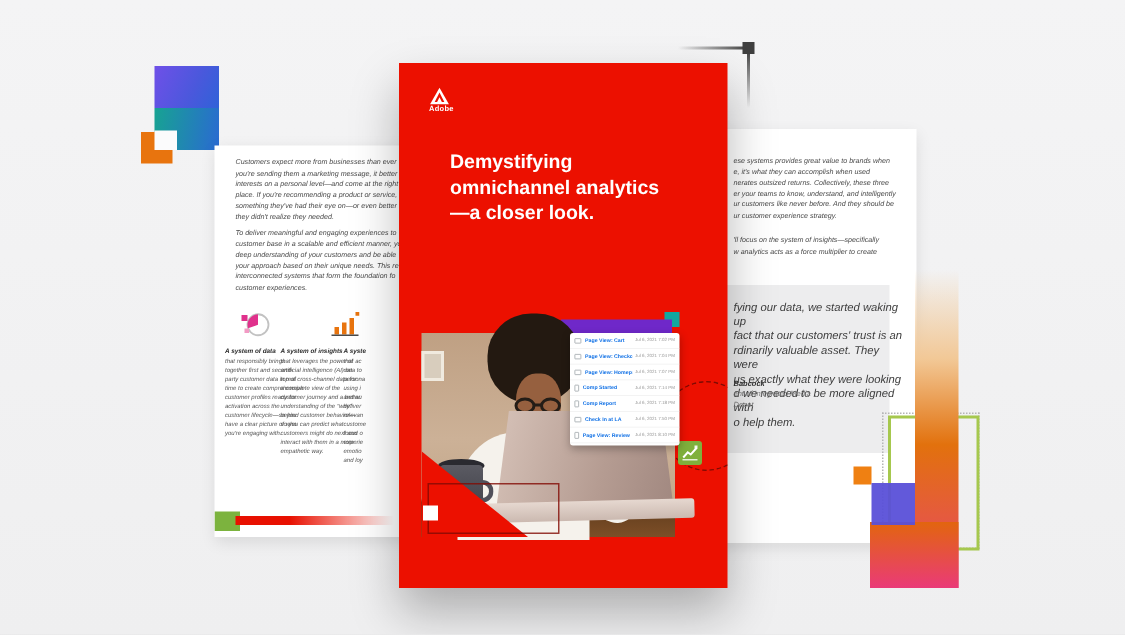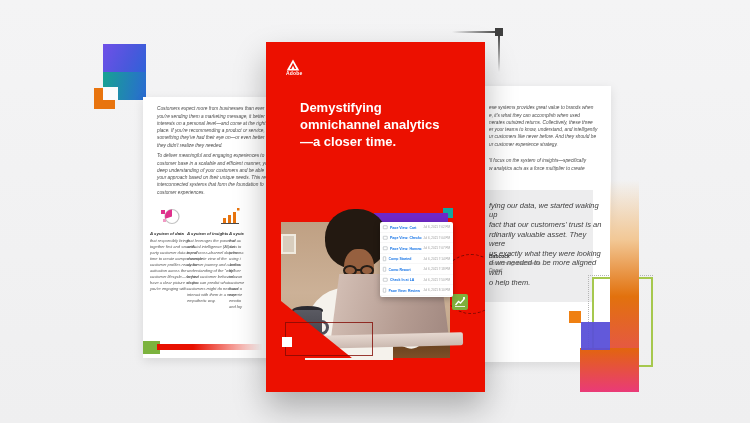--- a/index.html
+++ b/index.html
@@ -253,21 +253,21 @@
         <path d="M12 6.5 L17.6 17.5 H6.4 Z" fill="#ec1000"></path>
         <path d="M12 12 L14.8 17.5 H9.2 Z" fill="#ffffff"></path>
       </svg>
     </div>
     <div class="abs logo-word">
       <div class="sc">Adobe</div>
     </div>
 
     <div class="abs cover-title pre">Demystifying
 omnichannel analytics
-—a closer time.</div>
+—a closer look.</div>
 
     <div class="abs teal-sq"></div>
     <div class="abs purple-bar"></div>
     <div class="abs dash-circle"></div>
 
     <div class="abs photo">
       <div class="abs shelf"></div>
       <div class="abs sh-i1"></div>
       <div class="abs sh-i2"></div>
       <div class="abs sh-i3"></div>

